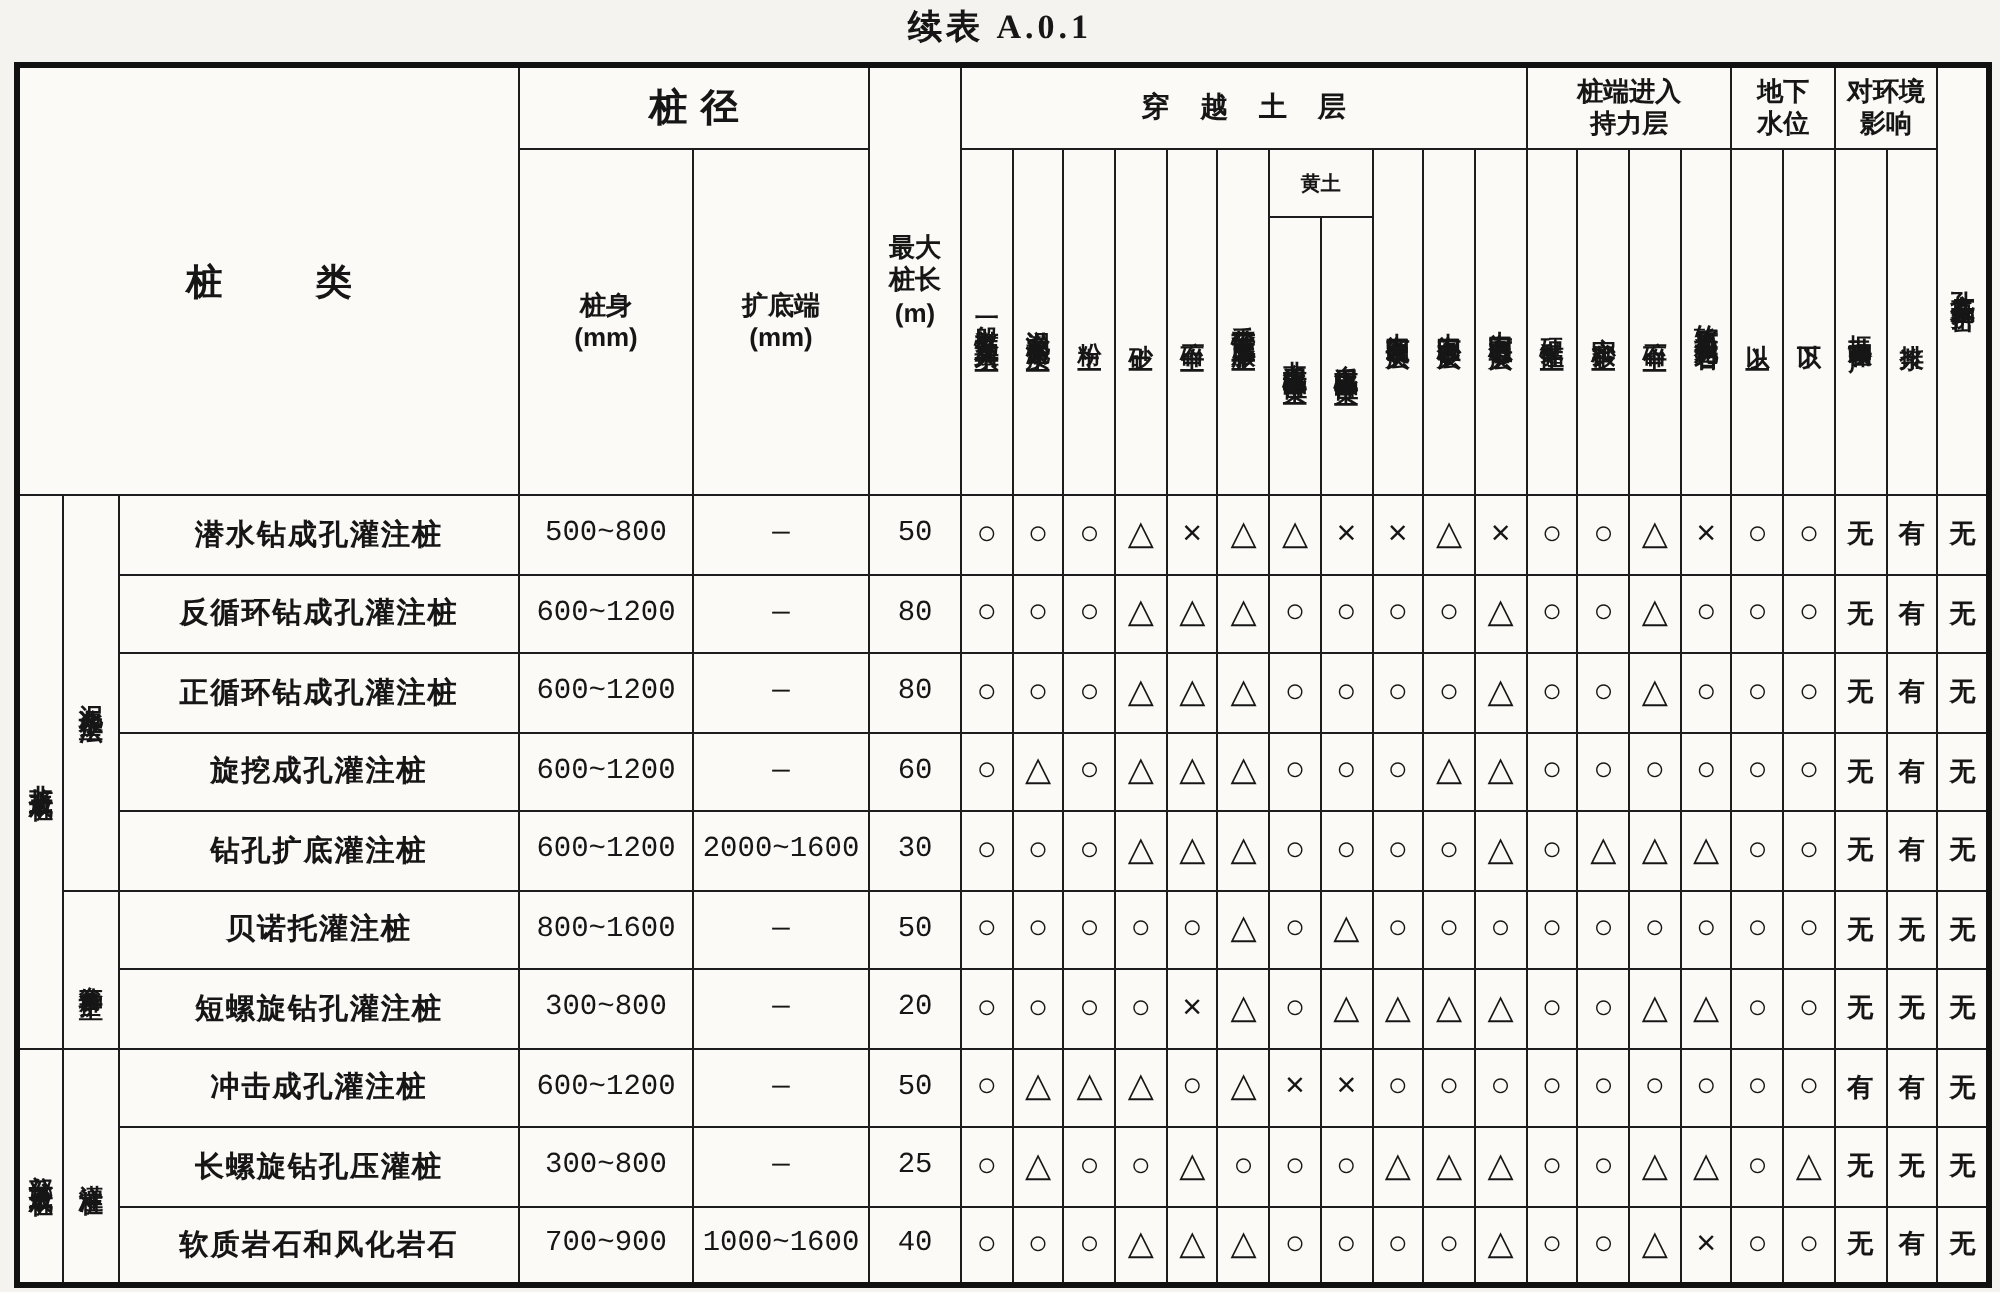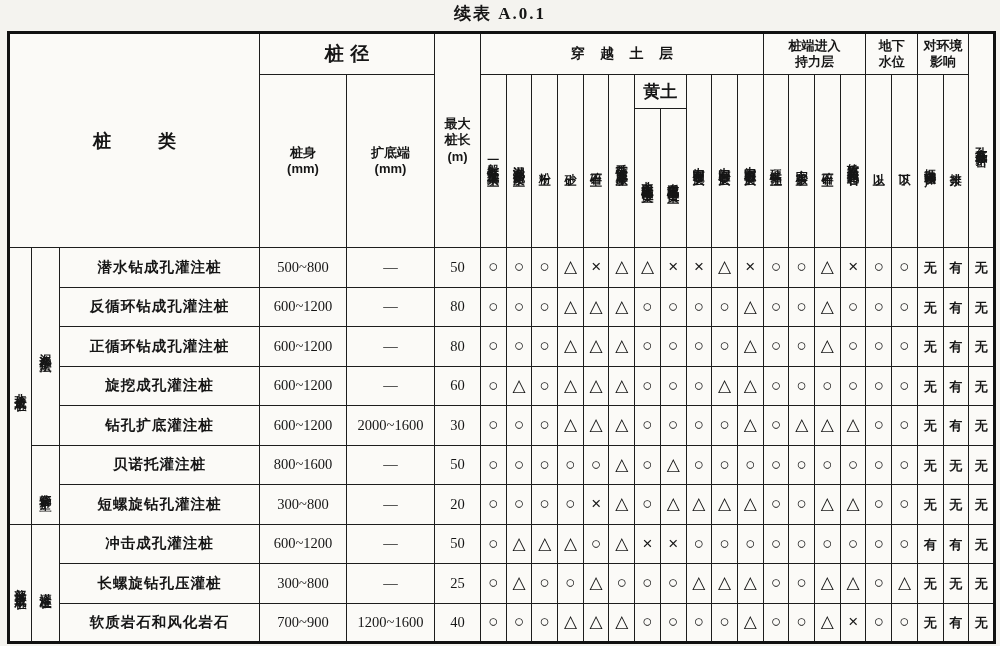--- a/index.html
+++ b/index.html
@@ -41,23 +41,23 @@
   .ls-wide{letter-spacing:2.6em;padding-left:2.6em;font-size:18px;}
   .ls-mid{letter-spacing:1.1em;padding-left:1.1em;font-size:14px;}
   .ls-sm{letter-spacing:0.35em;padding-left:0.35em;font-size:19px;}
   .vtext{
     writing-mode:vertical-rl;
     text-orientation:upright;
     font-size:12px;line-height:1;
     letter-spacing:1.5px;
     display:inline-block;
   }
-  .loess{font-size:17px;}
+  .loess{font-size:10px;}
   .name-cell{font-size:14.5px;letter-spacing:1px;}
-  .num-cell{font-size:14.5px;font-weight:normal;font-family:Liberation Serif, serif;}
+  .num-cell{font-size:14.5px;font-weight:normal;font-family:Liberation Mono, monospace;}
   .mark-sym{font-size:17px;font-weight:normal;line-height:1;}
   .mark-cjk{font-size:13px;font-weight:bold;line-height:1;}
   .gcell{background:#fbfaf7;}
 </style>
 </head>
 <body>
 
 <div class="page-title">续表 A.0.1</div>
 
 <div class="table-wrap">
@@ -371,21 +371,21 @@
           <td class="mark-cell"><span class="mark-sym">△</span></td>
           <td class="mark-cell"><span class="mark-sym">○</span></td>
           <td class="mark-cell"><span class="mark-sym">△</span></td>
           <td class="mark-cell"><span class="mark-cjk">无</span></td>
           <td class="mark-cell"><span class="mark-cjk">无</span></td>
           <td class="mark-cell"><span class="mark-cjk">无</span></td>
         </tr>
         <tr>
           <td class="name-cell"><span>软质岩石和风化岩石</span></td>
           <td class="num-cell"><span>700~900</span></td>
-          <td class="num-cell"><span>1200~1600</span></td>
+          <td class="num-cell"><span>1000~1600</span></td>
           <td class="num-cell"><span>40</span></td>
           <td class="mark-cell"><span class="mark-sym">○</span></td>
           <td class="mark-cell"><span class="mark-sym">○</span></td>
           <td class="mark-cell"><span class="mark-sym">○</span></td>
           <td class="mark-cell"><span class="mark-sym">△</span></td>
           <td class="mark-cell"><span class="mark-sym">△</span></td>
           <td class="mark-cell"><span class="mark-sym">△</span></td>
           <td class="mark-cell"><span class="mark-sym">○</span></td>
           <td class="mark-cell"><span class="mark-sym">○</span></td>
           <td class="mark-cell"><span class="mark-sym">○</span></td>

